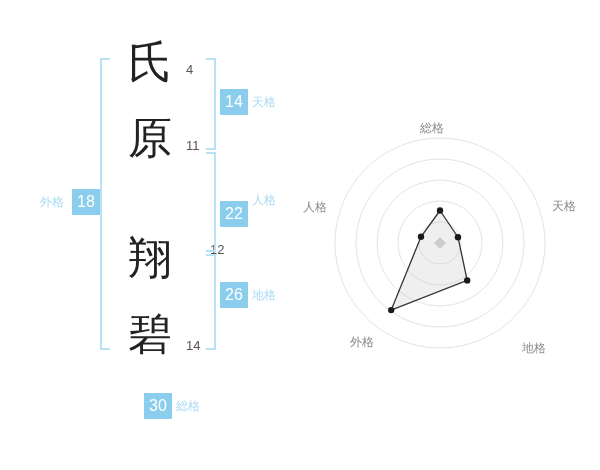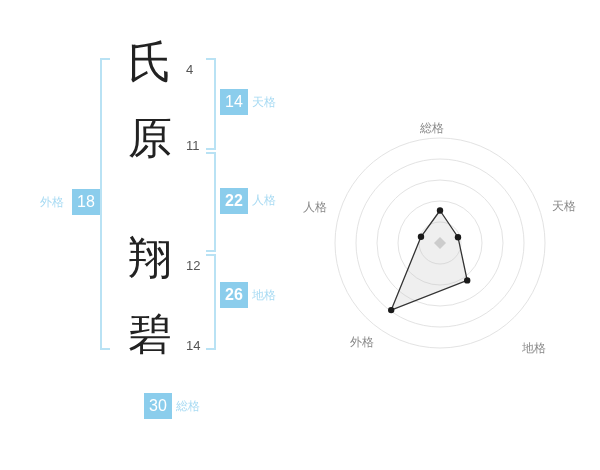--- a/index.html
+++ b/index.html
@@ -9,42 +9,42 @@
   }
   
   .kanji{
     position:absolute;left:128px;font-size:44px;line-height:1;color:#222;
     letter-spacing:0;
   }
   .k0{top:40px;} .k1{top:116px;} .k2{top:236px;} .k3{top:312px;}
   .strokes{
     position:absolute;left:186px;font-size:13px;color:#555;
   }
-  .s0{top:62px;} .s1{top:138px;} .s2{top:258px;} .s3{top:338px;}
+  .s0{top:62px;} .s1{top:138px;} .s2{top:242px;margin-left:24px;} .s3{top:338px;}
 
   .bracket{position:absolute;width:8px;}
   .bracket-left{
     left:100px;top:58px;height:288px;
     border-left:2px solid #b9e2f4;border-top:2px solid #b9e2f4;border-bottom:2px solid #b9e2f4;
   }
   .bracket-right{
     left:206px;
     border-right:2px solid #b9e2f4;border-top:2px solid #b9e2f4;border-bottom:2px solid #b9e2f4;
   }
   .b1{top:58px;height:88px;}
   .b2{top:152px;height:96px;}
   .b3{top:254px;height:92px;}
 
   .badge{
     position:absolute;width:28px;height:26px;background:#8bcdec;color:#ffffff;
     font-size:16px;display:flex;align-items:center;justify-content:center;
   }
   .badge-ten{left:220px;top:89px;}
-  .badge-jin{left:220px;top:188px;font-weight:bold;}
-  .badge-chi{left:220px;top:282px;font-weight:bold;}
+  .badge-jin{left:220px;top:201px;}
+  .badge-chi{left:220px;top:282px;}
   .badge-gai{left:72px;top:189px;}
   .badge-sou{left:144px;top:393px;}
 
   .cat-label{
     position:absolute;font-size:12px;color:#a9dbf3;line-height:1;
   }
   .lab-ten{left:252px;top:96px;}
   .lab-jin{left:252px;top:194px;}
   .lab-chi{left:252px;top:289px;}
   .lab-gai{left:40px;top:196px;}

